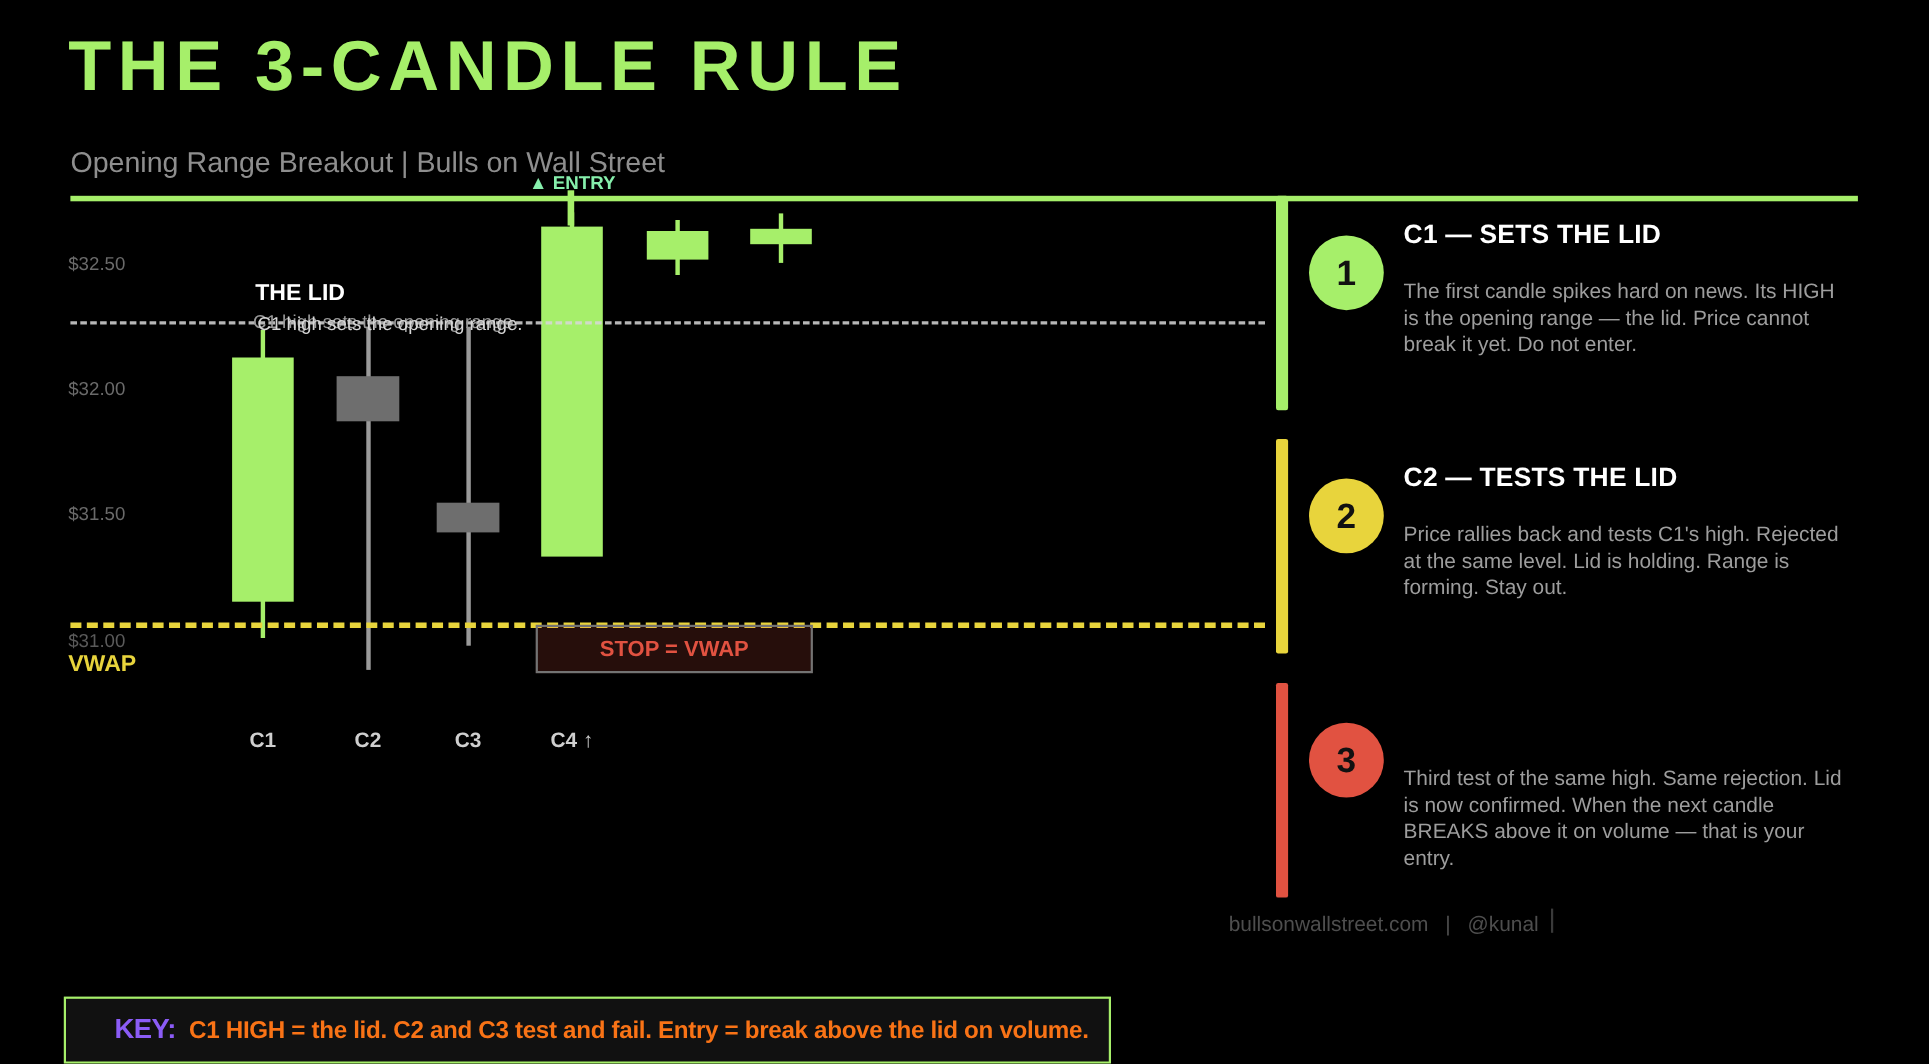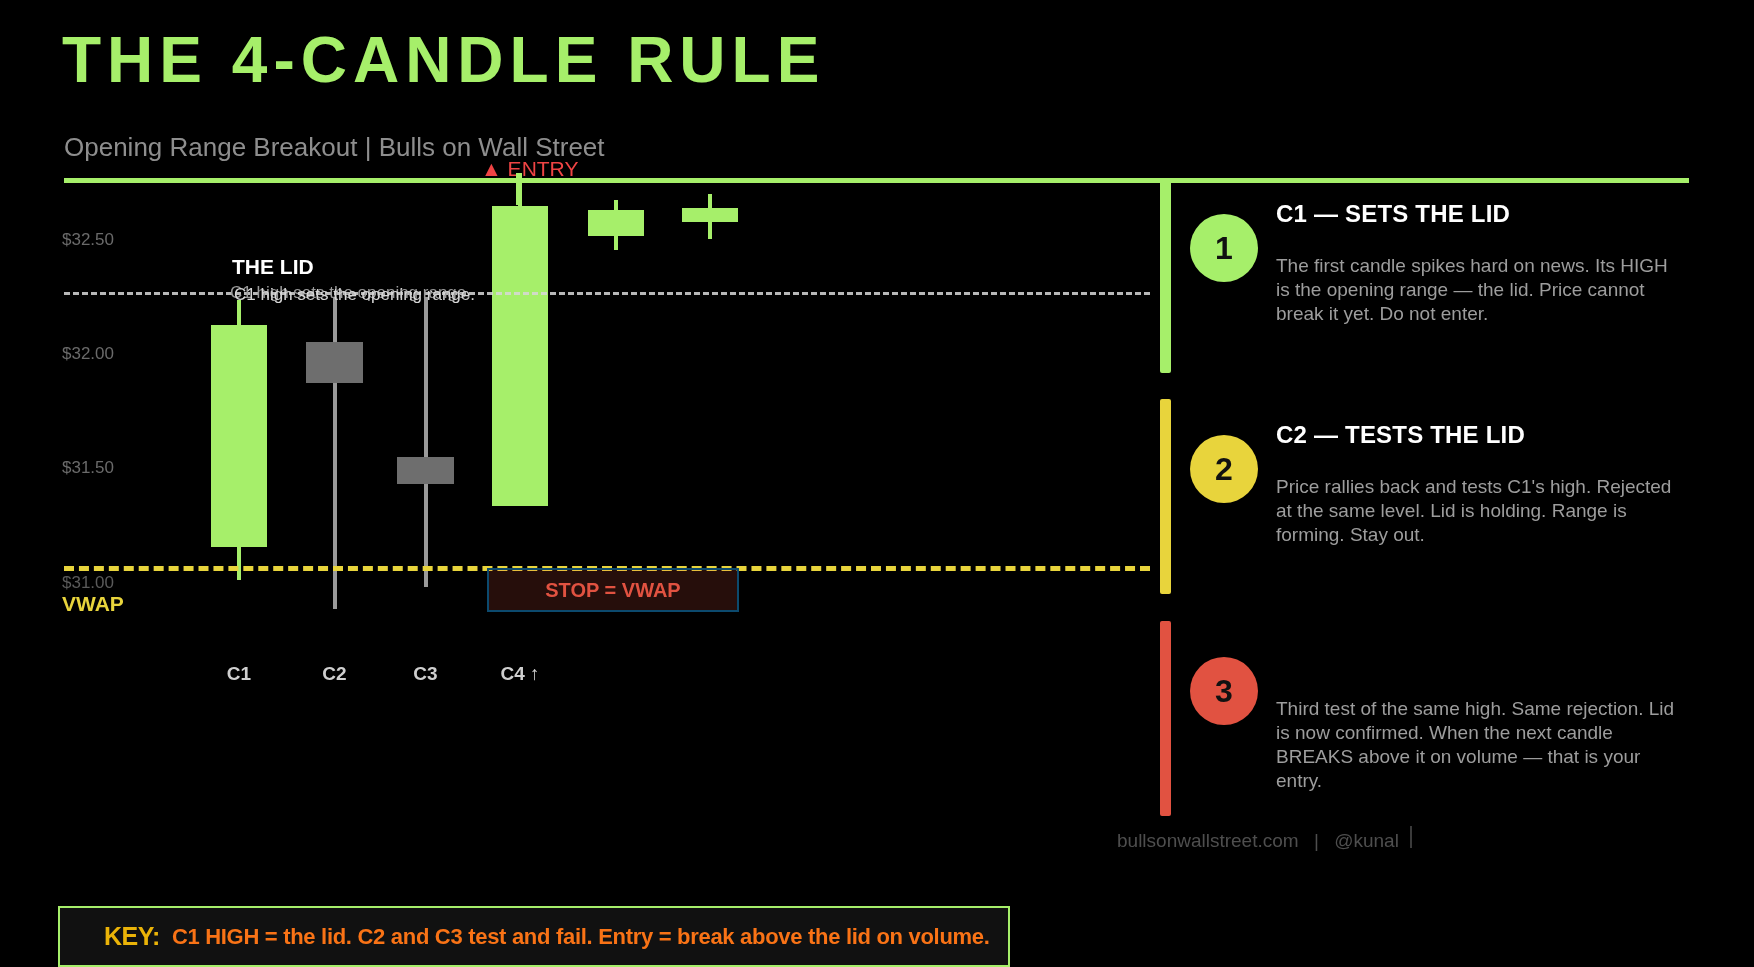--- a/index.html
+++ b/index.html
@@ -62,29 +62,29 @@
   .vwap-line {
     position:absolute; left:64px; width:1086px; height:0;
     border-top:5px dashed #e8d43c;
   }
   .vwap-label {
     position:absolute; font-size:21px; font-weight:bold; color:#e8d43c; white-space:nowrap;
   }
 
   
   .entry-label {
-    position:absolute; font-size:21px; font-weight:normal; color:#ef4444; white-space:nowrap;
+    position:absolute; font-size:17px; font-weight:bold; color:#86efac; white-space:nowrap;
   }
   .entry-stem {
     position:absolute; width:6px; background:#a6ef6a;
   }
 
   
   .stop-box {
-    position:absolute; border:2px solid #0c4a6e; background:rgba(225,82,65,.17);
+    position:absolute; border:2px solid #737373; background:rgba(225,82,65,.17);
     display:flex; align-items:center; justify-content:center;
   }
   .stop-box span { font-size:20px; font-weight:bold; color:#e15241; white-space:nowrap; }
 
   
   .steps { position:absolute; left:1160px; top:185px; width:594px; height:680px; }
   .step { position:absolute; left:0; width:594px; }
   .step-bar { position:absolute; left:0; top:0; width:11px; border-radius:2px; }
   .step-badge {
     position:absolute; left:30px; width:68px; height:68px; border-radius:50%;
@@ -100,42 +100,42 @@
     line-height:1.26; color:#9d9d9d;
   }
 
   
   .keybar {
     position:absolute; left:58px; top:906px; width:952px; height:61px;
     border:2px solid #a6ef6a; background:#111111;
     display:flex; align-items:center; padding-left:44px;
   }
   .keybar .k {
-    font-size:25px; font-weight:bold; color:#eab308; letter-spacing:-.5px; margin-right:12px;
+    font-size:25px; font-weight:bold; color:#8b5cf6; letter-spacing:-.5px; margin-right:12px;
   }
   .keybar .t {
     font-size:22px; font-weight:bold; color:#f97316; letter-spacing:-.3px; white-space:nowrap;
   }
 
   
   .footer {
     position:absolute; left:1117px; top:830px;
     font-size:19px; color:#4e4e4e; white-space:nowrap;
   }
   .footer .sep { margin:0 10px; }
   .foot-tick {
     position:absolute; left:1410px; top:826px; width:2px; height:22px; background:#3a3a3a;
   }
 </style>
 </head>
 <body>
 
 <div class="stage">
 
-  <div class="title">THE 4-CANDLE RULE</div>
+  <div class="title">THE 3-CANDLE RULE</div>
   <div class="subtitle">Opening Range Breakout  |  Bulls on Wall Street</div>
   <div class="header-rule"></div>
 
   <div class="chart">
 
     <div class="ylabel" style="left:62px; top:45px;">$32.50</div>
     <div class="ylabel" style="left:62px; top:159px;">$32.00</div>
     <div class="ylabel" style="left:62px; top:273px;">$31.50</div>
     <div class="ylabel dim" style="left:62px; top:388px;">$31.00</div>
 

